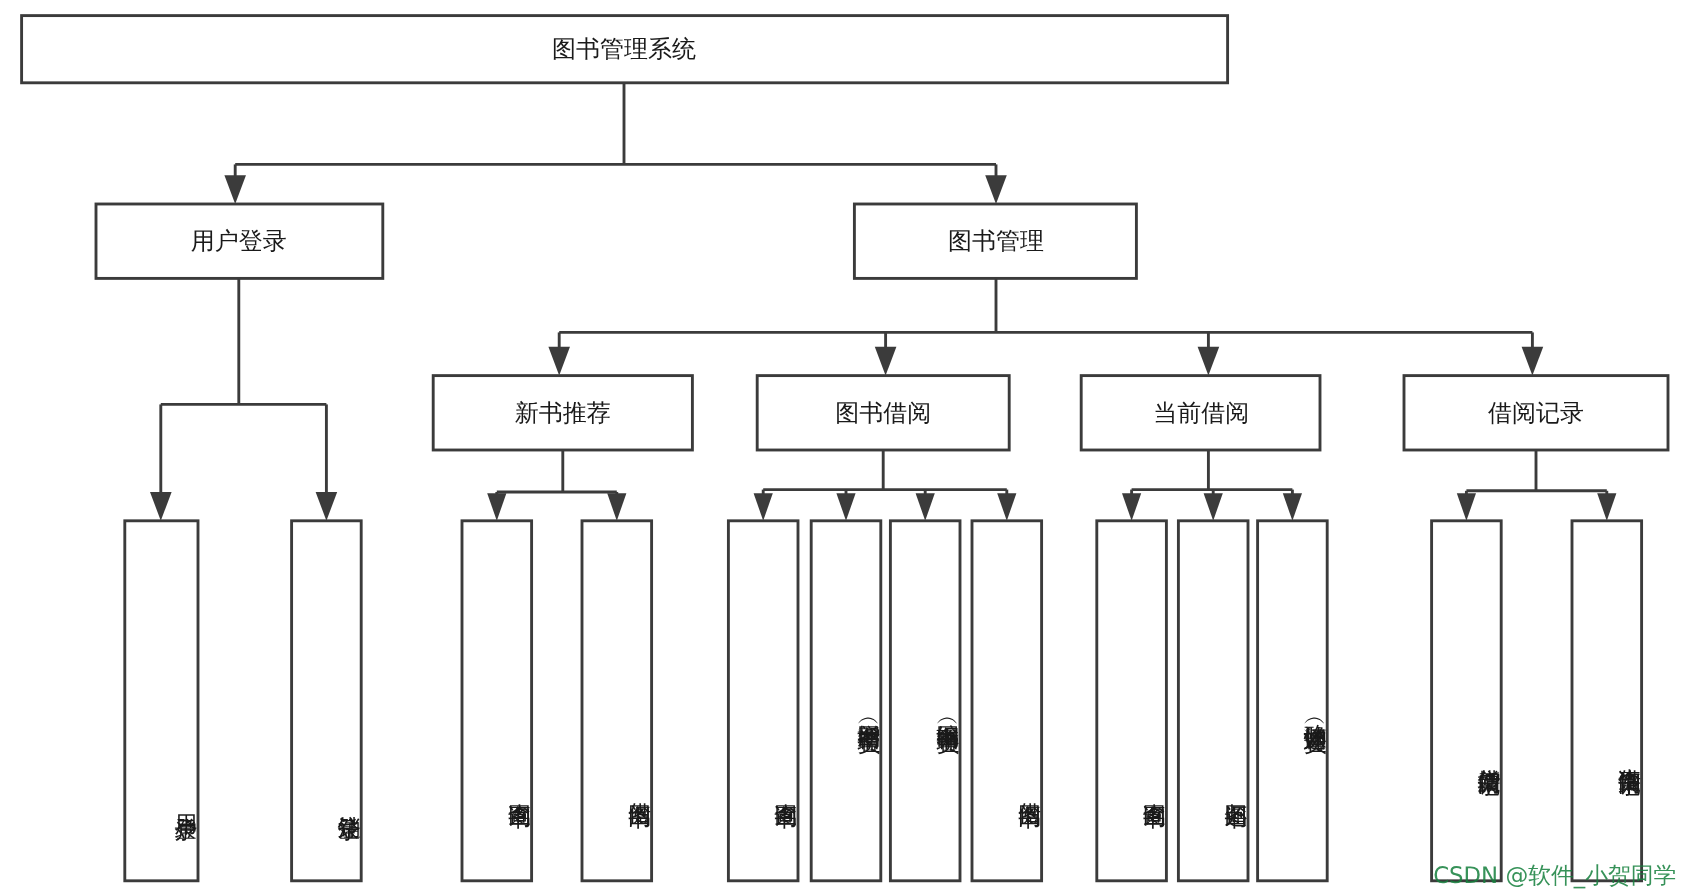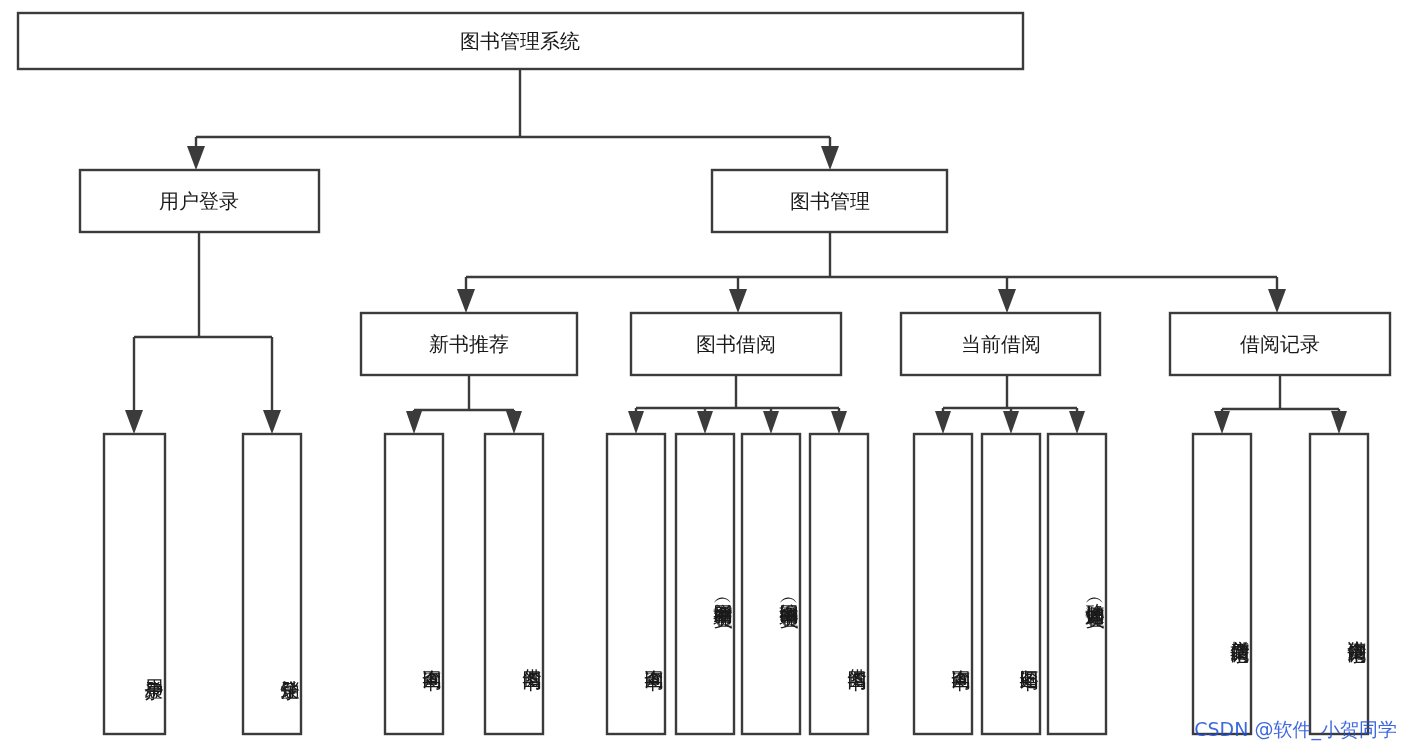--- a/index.html
+++ b/index.html
@@ -63,21 +63,21 @@
     align-items: flex-start;
     justify-content: center;
     pointer-events: none;
   }
   .watermark {
     position: absolute;
     right: 8px;
     bottom: 4px;
     font-family: "DejaVu Sans", "Liberation Sans", sans-serif;
     font-size: 19px;
-    color: #1d4ed8;
+    color: #15803d;
     opacity: 0.85;
     white-space: nowrap;
   }
 </style>
 </head>
 <body>
 
 <div id="diagram-root">
 
   <svg id="flow-svg" viewBox="0 0 1405 747">

